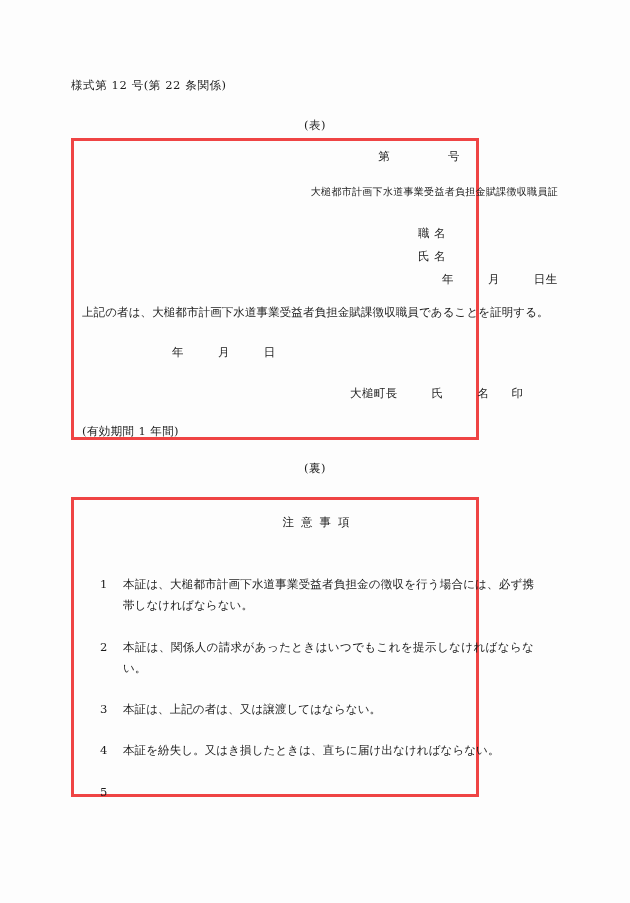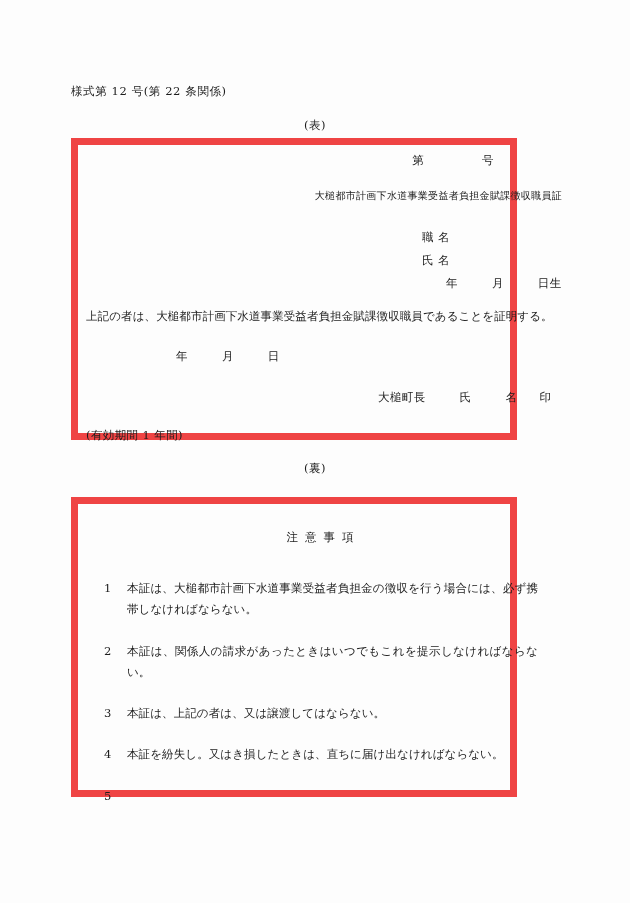--- a/index.html
+++ b/index.html
@@ -24,41 +24,40 @@
   }
 
   
   .form-no {
     position: absolute;
     left: 71px;
     top: 78px;
     font-size: 11.5px;
     letter-spacing: 0.6px;
     white-space: nowrap;
-    margin-top: 6px;
   }
 
   
   .side-label {
     position: absolute;
     width: 630px;
     left: 0;
     text-align: center;
     font-size: 11.5px;
     letter-spacing: 0.5px;
   }
   .side-label.front { top: 118px; }
   .side-label.back  { top: 461px; }
 
   
   .card {
     position: absolute;
     left: 71px;
-    width: 446px;
-    border: 7px solid #ef4444;
+    width: 408px;
+    border: 3px solid #ef4444;
     box-sizing: border-box;
     background: transparent;
   }
   .card.front {
     top: 138px;
     height: 302px;
   }
   .card.back {
     top: 497px;
     height: 300px;
@@ -109,34 +108,34 @@
     font-size: 11.5px;
     letter-spacing: 0.1px;
   }
 
   .date-line {
     left: 98px;
     top: 204px;
   }
 
   .sign-line {
-    left: 300px;
+    left: 276px;
     top: 245px;
   }
 
   .valid-period {
     left: 8px;
     top: 283px;
   }
 
   
   .notice-heading {
     left: 0;
     width: 484px;
-    top: 26px;
+    top: 15px;
     text-align: center;
     font-size: 11.5px;
     letter-spacing: 7px;
     text-indent: 7px;
   }
 
   .notice-list {
     position: absolute;
     left: 26px;
     top: 74px;

